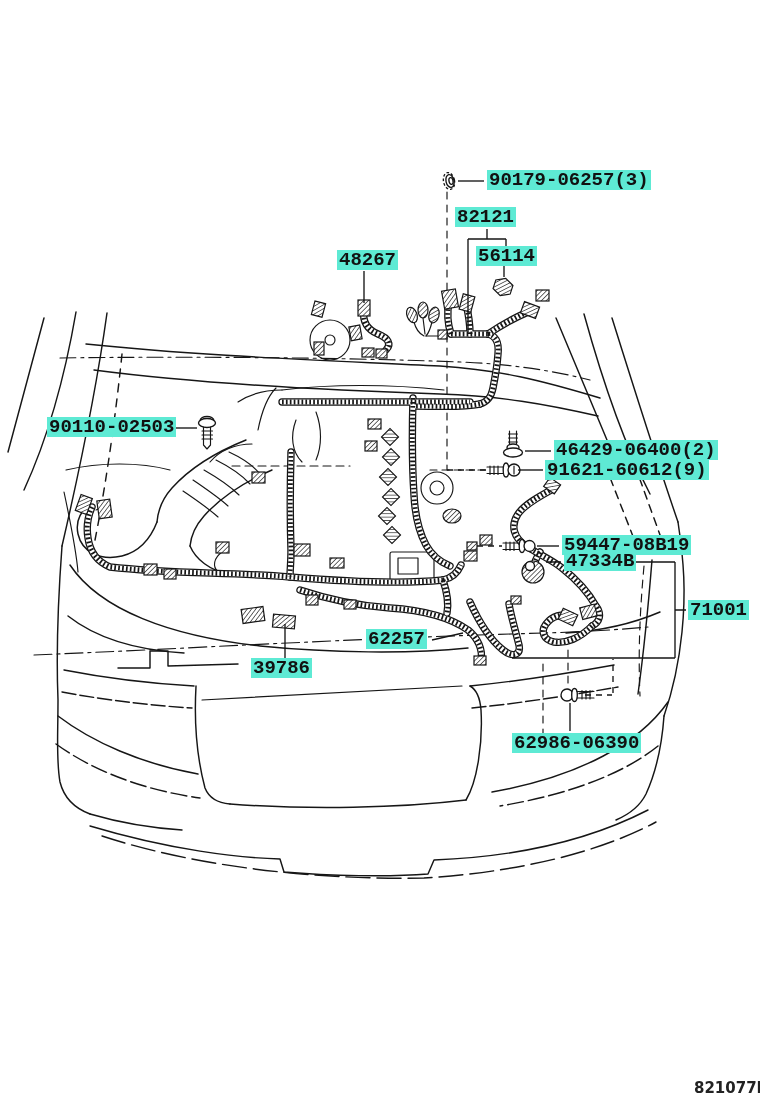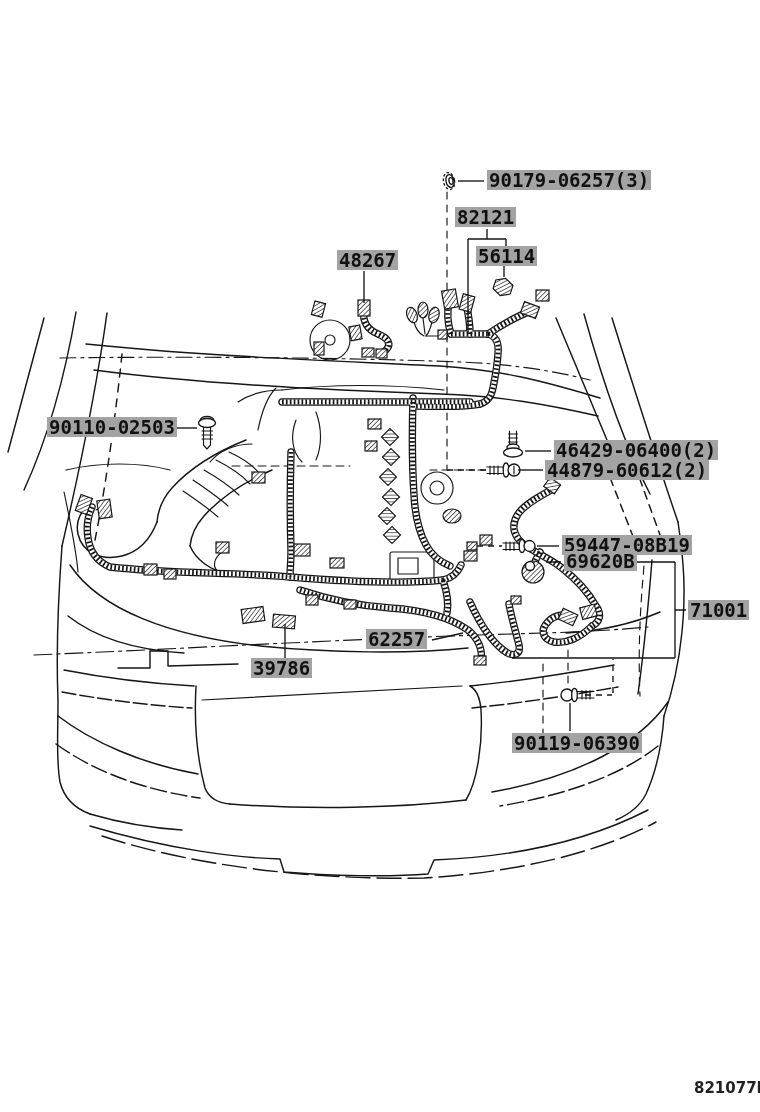--- a/index.html
+++ b/index.html
@@ -10,21 +10,21 @@
   .ln{fill:none;stroke:#161616;stroke-width:1.45;stroke-linecap:round;stroke-linejoin:round;}
   .ln2{fill:none;stroke:#161616;stroke-width:1.15;stroke-linecap:round;stroke-linejoin:round;}
   .ld{fill:none;stroke:#161616;stroke-width:1.35;stroke-linecap:butt;}
   .cn{fill:url(#hatch);stroke:#161616;stroke-width:1.2;}
   .ic{fill:#ffffff;stroke:#161616;stroke-width:1.35;}
   .h-outline path{fill:none;stroke:#161616;stroke-width:7.4;stroke-linecap:round;stroke-linejoin:round;}
   .h-core path{fill:none;stroke:#ffffff;stroke-width:4.9;stroke-linecap:round;stroke-linejoin:round;}
   .h-bands path{fill:none;stroke:#161616;stroke-width:4.9;stroke-linecap:butt;stroke-dasharray:1.7 2.2;}
   
   .callout{position:absolute;font-weight:bold;font-size:19px;line-height:20px;letter-spacing:0px;
-           color:#111;background:#a3a3a3;padding:0 2px;white-space:nowrap;cursor:pointer;}
+           color:#111;background:#5eead4;padding:0 2px;white-space:nowrap;cursor:pointer;font-family:Liberation Mono, monospace;}
   .figcode{position:absolute;font-family:"DejaVu Sans","Liberation Sans",sans-serif;
            font-size:15px;font-weight:600;color:#222;background:#fff;}
 </style>
 </head>
 <body>
 
 <div id="page">
 
 <svg id="art" width="760" height="1112" viewBox="0 0 760 1112">
   <defs>
@@ -322,23 +322,23 @@
     <path class="ld" stroke-dasharray="6 5" d="M585,695 H612 M613,693 V659"></path>
   </g>
 </svg>
 
 <div class="callout" style="left:487px;top:170px">90179-06257(3)</div>
 <div class="callout" style="left:455px;top:207px">82121</div>
 <div class="callout" style="left:476px;top:246px">56114</div>
 <div class="callout" style="left:337px;top:250px">48267</div>
 <div class="callout" style="left:47px;top:417px">90110-02503</div>
 <div class="callout" style="left:554px;top:440px">46429-06400(2)</div>
-<div class="callout" style="left:545px;top:460px">44879-60612(2)</div>
+<div class="callout" style="left:545px;top:460px">91621-60612(9)</div>
 <div class="callout" style="left:562px;top:535px">59447-08B19</div>
-<div class="callout" style="left:564px;top:551px">69620B</div>
+<div class="callout" style="left:564px;top:551px">47334B</div>
 <div class="callout" style="left:688px;top:600px">71001</div>
 <div class="callout" style="left:366px;top:629px">62257</div>
 <div class="callout" style="left:251px;top:658px">39786</div>
-<div class="callout" style="left:512px;top:733px">90119-06390</div>
+<div class="callout" style="left:512px;top:733px">62986-06390</div>
 
 <div class="figcode" style="left:694px;top:1079px">821077D</div>
 
 </div>
 
 </body></html>

